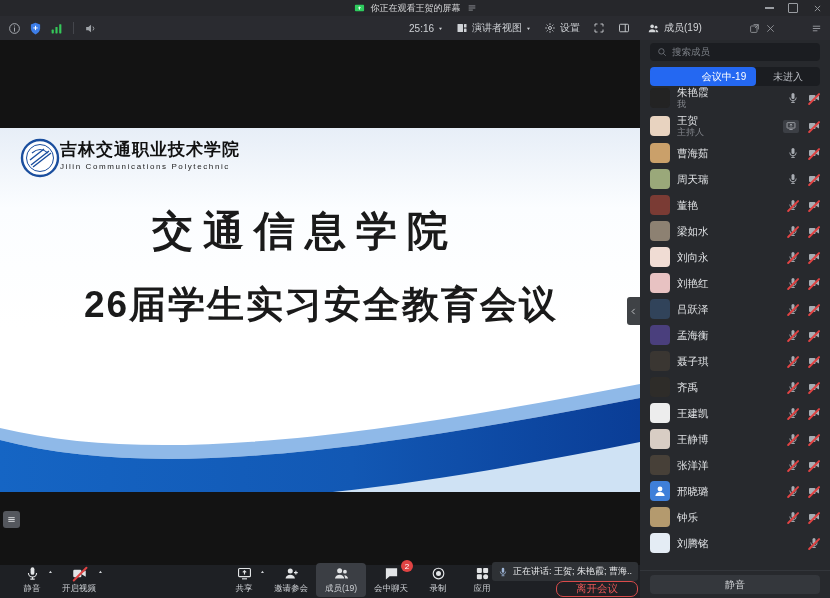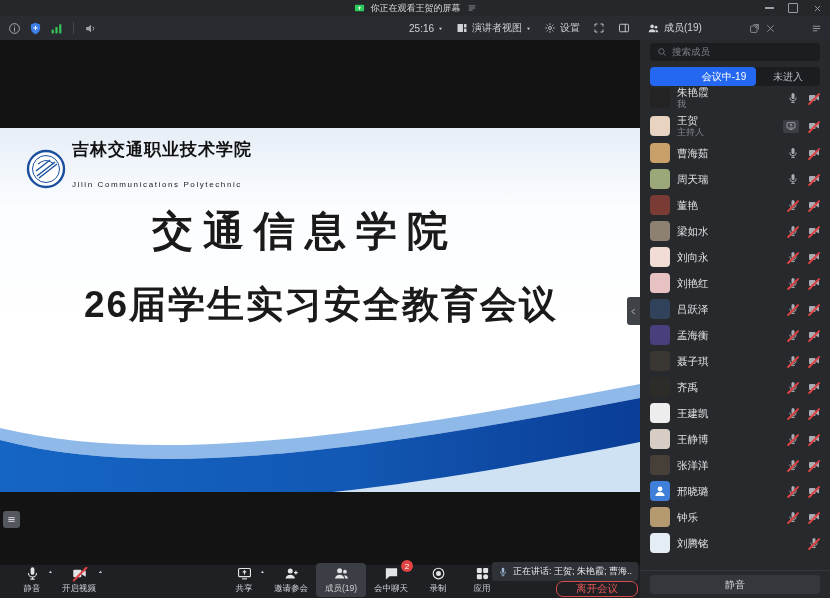--- a/index.html
+++ b/index.html
@@ -35,25 +35,25 @@
        padding:0 8px;box-sizing:border-box;}
   .panel-head .lbl{font-size:10px;color:#d4d6d9;}
   .panel-head .sp{flex:1;}
   .panel-head .icn{width:11px;height:11px;color:#9a9da2;}
   .panel-head .menu{margin-left:30px;}
 
   
   .stage{position:absolute;left:0;top:40px;width:640px;height:525px;background:#131313;}
   .slide{position:absolute;left:0;top:88px;width:640px;height:364px;overflow:hidden;
        background:linear-gradient(180deg,#e7eef7 0%,#fbfdff 22%,#ffffff 55%);}
-  .slide-logo{position:absolute;left:26px;top:10px;display:flex;align-items:flex-end;gap:6px;}
+  .slide-logo{position:absolute;left:20px;top:10px;display:flex;align-items:flex-start;}
   .emblem{width:40px;height:40px;flex:none;}
   .logo-txt .cn{font-family:"DejaVu Serif",serif;font-weight:bold;font-size:17px;color:#111;
        letter-spacing:1px;}
-  .logo-txt .en{font-size:8px;color:#222;letter-spacing:1.6px;margin-top:19px;}
+  .logo-txt .en{font-size:8px;color:#222;letter-spacing:1.6px;margin-top:1px;}
   .slide-line1{position:absolute;left:0;right:30px;top:76px;text-align:center;
        font-size:41px;font-weight:bold;color:#1a1a1a;letter-spacing:10px;}
   .slide-line2{position:absolute;left:12px;right:10px;top:152px;text-align:center;
        font-size:37px;font-weight:bold;color:#1a1a1a;letter-spacing:2px;}
   .slide-date{position:absolute;left:0;right:40px;top:224px;text-align:center;
        font-size:20px;color:#1f1f1f;}
   .wave{position:absolute;left:0;bottom:0;width:640px;height:150px;}
 
   .float-btn{position:absolute;left:3px;top:511px;width:17px;height:17px;background:#54575d;
        border-radius:3px;display:flex;align-items:center;justify-content:center;}

